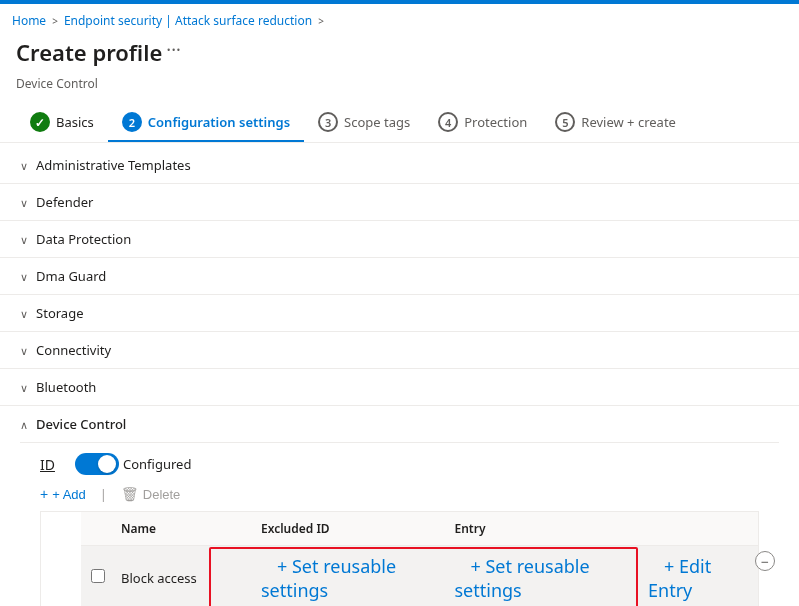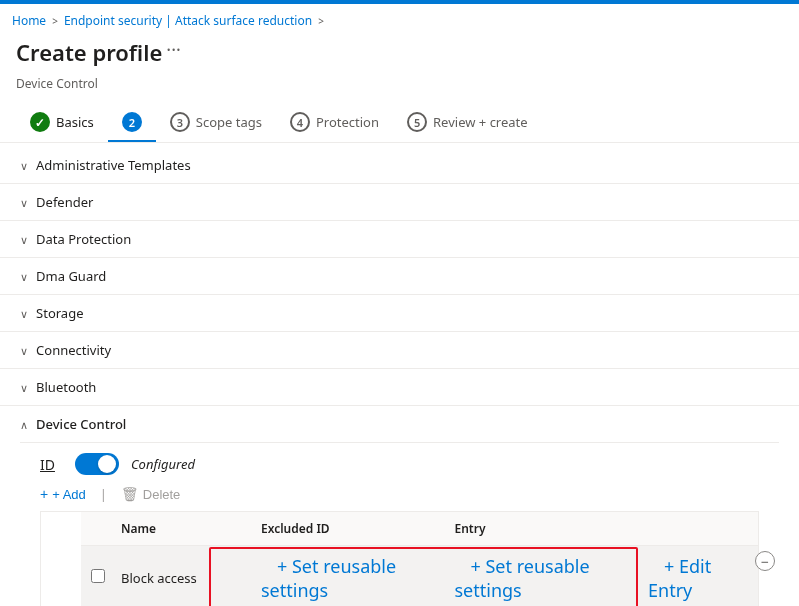--- a/index.html
+++ b/index.html
@@ -32,21 +32,21 @@
     .section-label { font-size: 13px; color: #201f1e; }
 
     .device-control-section { padding: 0 20px; }
     .dc-header { display: flex; align-items: center; padding: 9px 0; border-bottom: 1px solid #edebe9; }
     .dc-chevron { margin-right: 8px; color: #605e5c; font-size: 11px; }
     .dc-label { font-size: 13px; color: #201f1e; font-weight: 500; }
 
     .dc-body { padding: 10px 20px 10px; }
     .dc-id-row { display: flex; align-items: center; gap: 20px; margin-bottom: 10px; }
     .dc-id-label { font-size: 14px; color: #201f1e; text-decoration: underline; }
-    .toggle-wrap { display: flex; align-items: center; gap: 12px; font-style: italic; }
+    .toggle-wrap { display: flex; align-items: center; gap: 4px; }
     .toggle { width: 44px; height: 22px; background: #0078d4; border-radius: 11px; position: relative; cursor: pointer; }
     .toggle-knob { width: 18px; height: 18px; background: white; border-radius: 50%; position: absolute; top: 2px; right: 3px; box-shadow: 0 1px 3px rgba(0,0,0,0.2); }
     .toggle-text { font-size: 13px; color: #201f1e; }
 
     .action-bar { display: flex; align-items: center; gap: 14px; margin-bottom: 8px; }
     .action-btn { display: flex; align-items: center; gap: 4px; font-size: 13px; color: #0078d4; cursor: pointer; background: none; border: none; padding: 0; }
     .action-btn.disabled { color: #a19f9d; cursor: default; }
     .action-btn .icon { font-size: 14px; }
     .action-separator { color: #a19f9d; }
 
@@ -84,20 +84,21 @@
 </div>
 <div class="page-subtitle">Device Control</div>
 
 <div class="wizard-tabs">
   <div class="wizard-tab completed">
     <div class="tab-circle done">✓</div>
     <span>Basics</span>
   </div>
   <div class="wizard-tab active">
     <div class="tab-circle active">2</div>
+    <span>Configuration settings</span>
   </div>
   <div class="wizard-tab">
     <div class="tab-circle">3</div>
     <span>Scope tags</span>
   </div>
   <div class="wizard-tab">
     <div class="tab-circle">4</div>
     <span>Protection</span>
   </div>
   <div class="wizard-tab">

